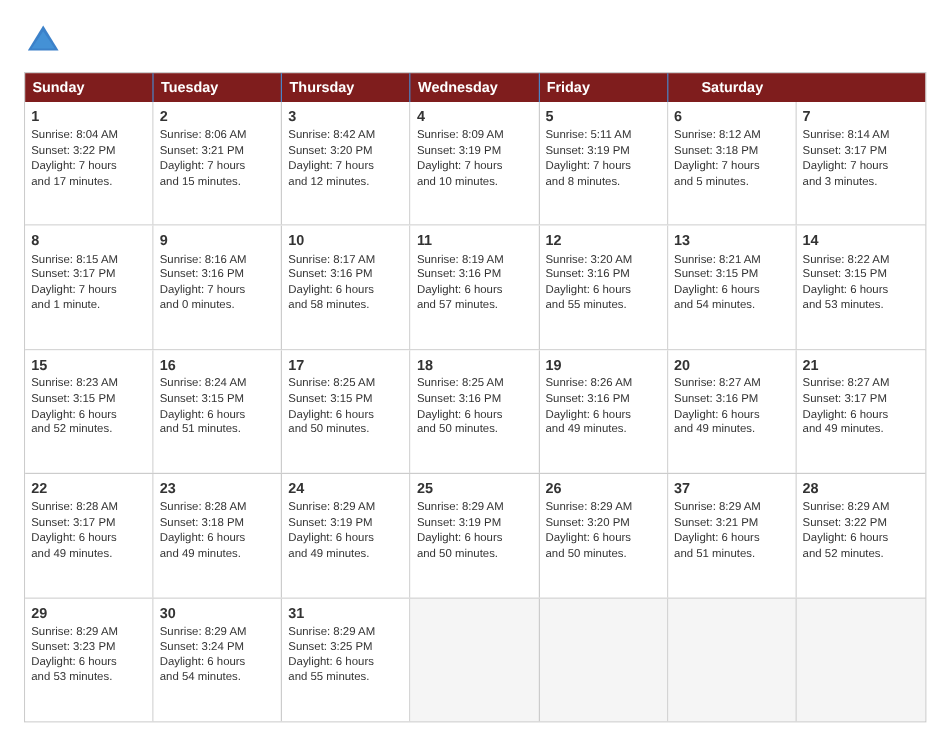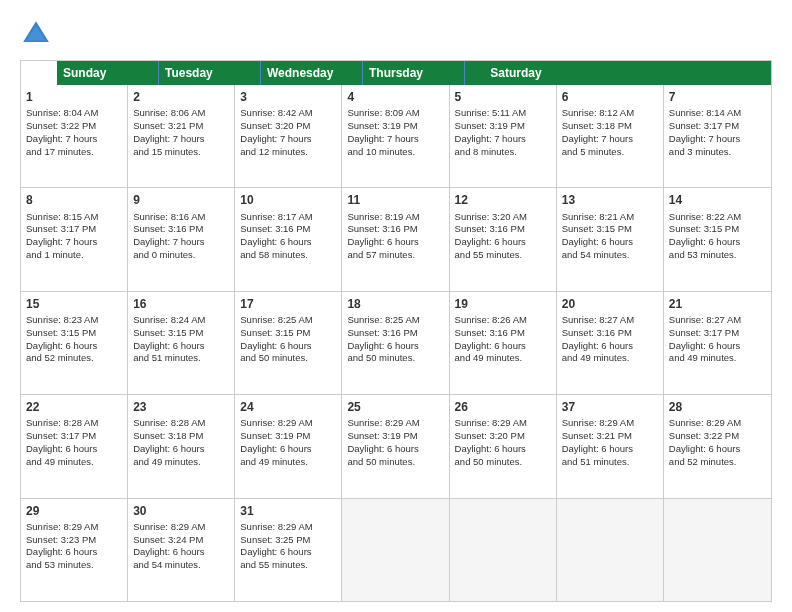--- a/index.html
+++ b/index.html
@@ -62,22 +62,21 @@
     }
     .calendar {
       flex: 1;
       display: flex;
       flex-direction: column;
       border: 1px solid #ccc;
     }
     .cal-header {
       display: grid;
       grid-template-columns: repeat(7, 1fr);
-      background: #15803d;
-      margin-left: 36px;
+      background: #7f1d1d;
     }
     .cal-header-cell {
       color: #fff;
       font-size: 12px;
       font-weight: bold;
       padding: 5px 6px;
       text-align: left;
       border-right: 1px solid #4a85c8;
     }
     .cal-header-cell:last-child { border-right: none; text-align: center; }
@@ -129,22 +128,23 @@
     <div class="title-block">
       <div class="month-title"></div>
       <div class="location"></div>
     </div>
   </div>
 
   <div class="calendar">
     <div class="cal-header">
     <div class="cal-header-cell">Sunday</div>
         <div class="cal-header-cell">Tuesday</div>
+        <div class="cal-header-cell">Thursday</div>
         <div class="cal-header-cell">Wednesday</div>
-        <div class="cal-header-cell">Thursday</div>
+        <div class="cal-header-cell">Friday</div>
         <div class="cal-header-cell">Saturday</div>
       </div>
     <div class="cal-body">
     <div class="cal-row">
           <div class="cal-cell"><span class="day-num">1</span><span>Sunrise: 8:04 AM</span><br><span>Sunset: 3:22 PM</span><br><span>Daylight: 7 hours</span><br><span>and 17 minutes.</span><br></div>
           <div class="cal-cell"><span class="day-num">2</span><span>Sunrise: 8:06 AM</span><br><span>Sunset: 3:21 PM</span><br><span>Daylight: 7 hours</span><br><span>and 15 minutes.</span><br></div>
           <div class="cal-cell"><span class="day-num">3</span><span>Sunrise: 8:42 AM</span><br><span>Sunset: 3:20 PM</span><br><span>Daylight: 7 hours</span><br><span>and 12 minutes.</span><br></div>
           <div class="cal-cell"><span class="day-num">4</span><span>Sunrise: 8:09 AM</span><br><span>Sunset: 3:19 PM</span><br><span>Daylight: 7 hours</span><br><span>and 10 minutes.</span><br></div>
           <div class="cal-cell"><span class="day-num">5</span><span>Sunrise: 5:11 AM</span><br><span>Sunset: 3:19 PM</span><br><span>Daylight: 7 hours</span><br><span>and 8 minutes.</span><br></div>
           <div class="cal-cell"><span class="day-num">6</span><span>Sunrise: 8:12 AM</span><br><span>Sunset: 3:18 PM</span><br><span>Daylight: 7 hours</span><br><span>and 5 minutes.</span><br></div>

